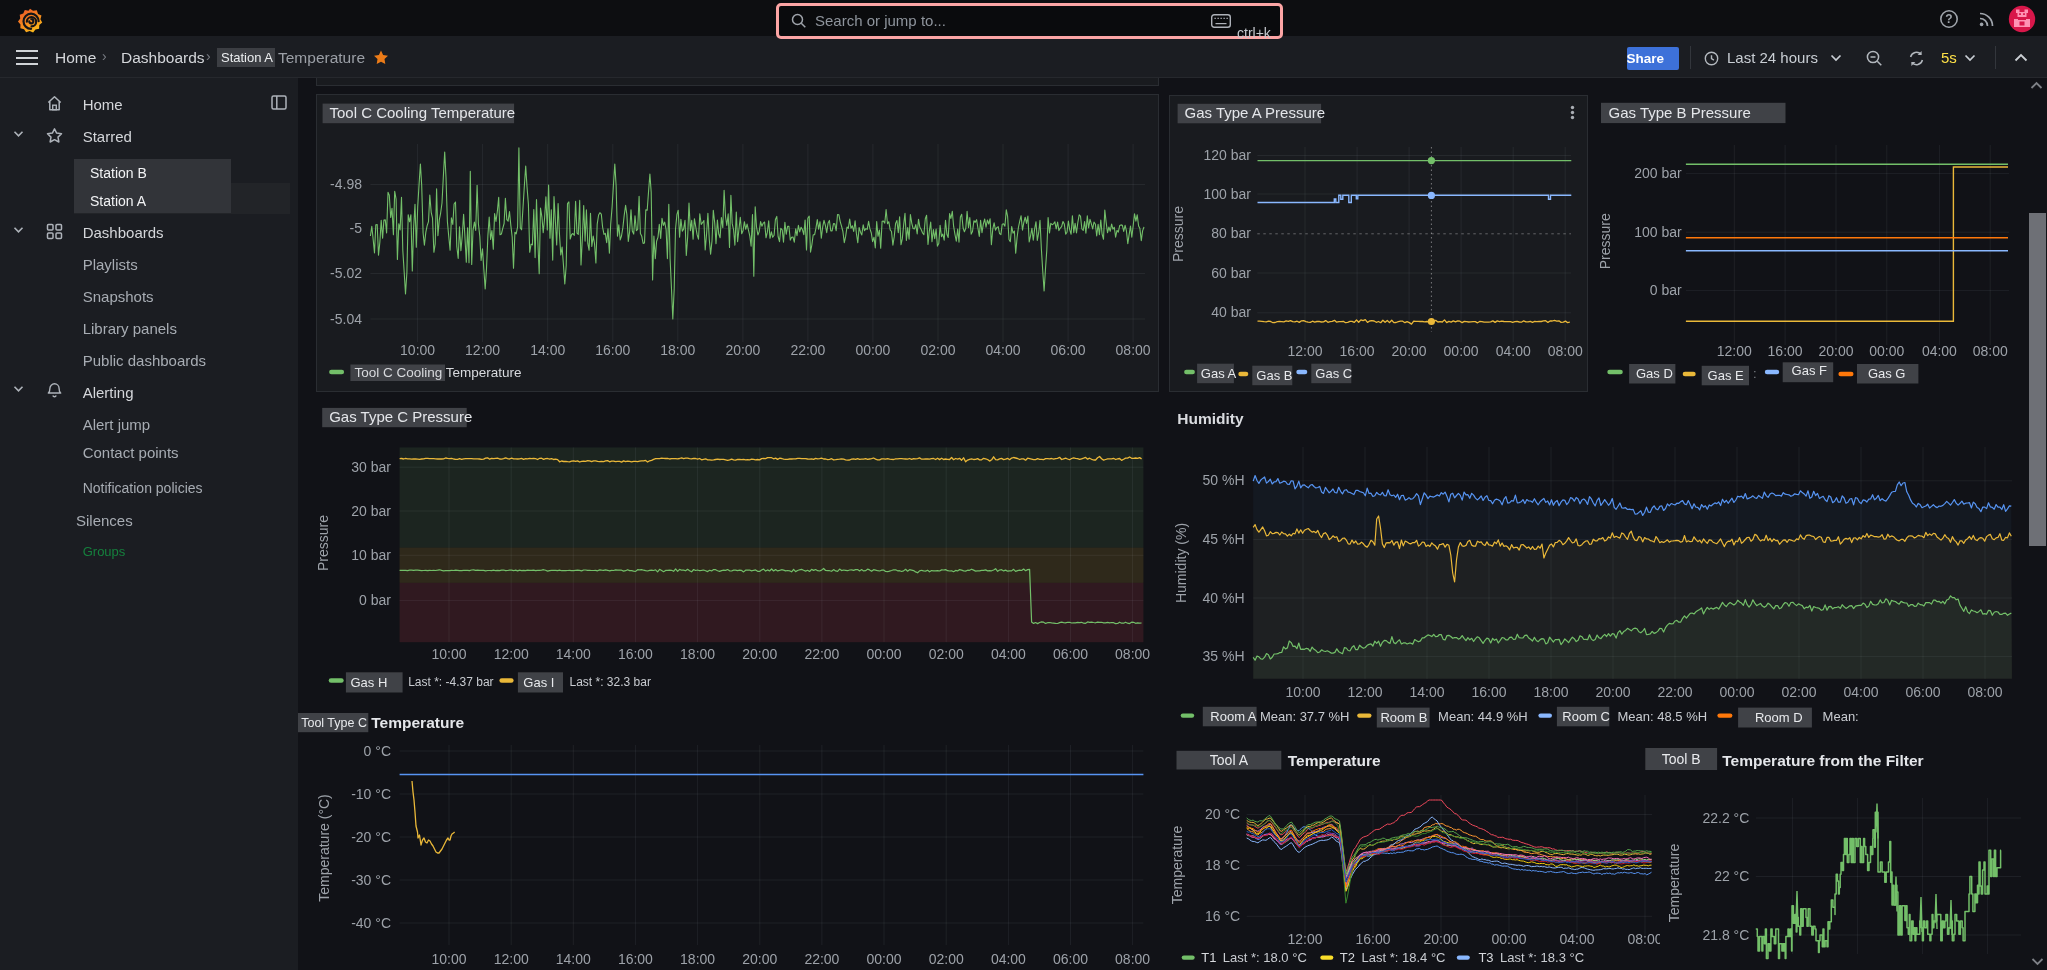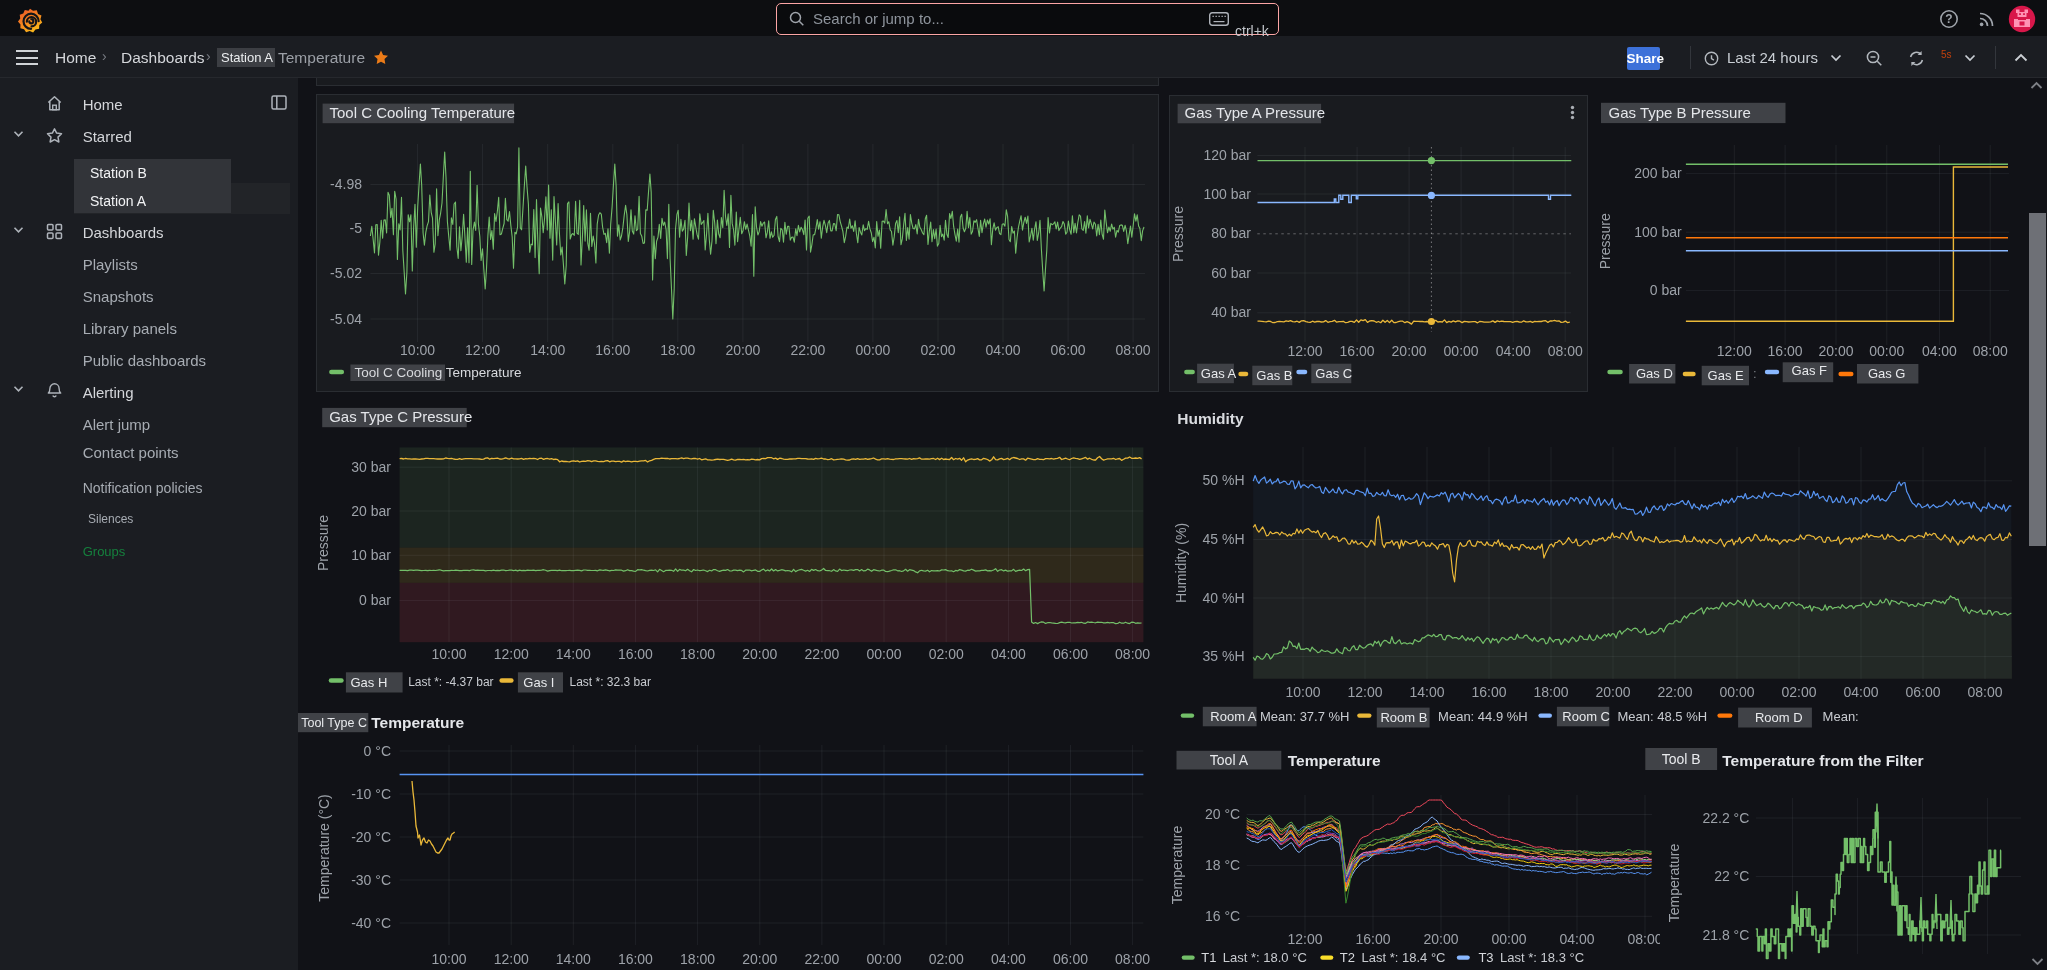--- a/index.html
+++ b/index.html
@@ -14,21 +14,21 @@
 <defs>
       <linearGradient id="glg" x1="0.2" y1="0" x2="0.8" y2="1">
 <stop offset="0" stop-color="#ef5a28"></stop>
         <stop offset="0.55" stop-color="#f58c1d"></stop>
         <stop offset="1" stop-color="#fbc51a"></stop>
       </linearGradient>
     </defs>
 <path fill="url(#glg)" d="M12 1.2 L14.8 3.1 L18.3 2.6 L19.4 5.9 L22.6 7.4 L21.6 10.8 L23.3 13.9 L20.6 16.1 L20.4 19.6 L17 20.3 L14.9 23.1 L11.7 21.7 L8.4 22.9 L6.5 20 L3.1 19.1 L3.2 15.6 L0.9 13 L3 10.2 L2.5 6.7 L5.8 5.5 L7.2 2.3 L10.6 2.9 Z"></path>
 <path fill="none" stroke="#141519" stroke-width="2" stroke-linecap="round" d="M13.2 10.8 a 1.9 1.9 0 1 1 -1.9 1.9 m -2.2 0.4 a 4.3 4.3 0 1 1 4.3 4.3 m -0.4 2.3 a 7 7 0 1 1 7 -7"></path>
 </svg>
-<div class="abs" style="left:776px;top:3px;width:501px;height:30px;background:#0a0b0d;border:1px solid #fca5a5;border-radius:5px">
+<div class="abs" style="left:776px;top:3px;width:501px;height:30px;background:#0a0b0d;border:3px solid #fca5a5;border-radius:5px">
 <svg class="abs" style="left:12px;top:7px" width="16" height="16" viewBox="0 0 16 16">
       <circle cx="6.5" cy="6.5" r="5" fill="none" stroke="#9fa4ab" stroke-width="1.5"></circle>
       <line x1="10.3" y1="10.3" x2="14.3" y2="14.3" stroke="#9fa4ab" stroke-width="1.5"></line>
     </svg>
 <span class="abs" style="left:36px;top:6px;font-size:15px;color:#8e949c">Search or jump to...</span>
 <svg class="abs" style="left:432px;top:8px" width="20" height="14" viewBox="0 0 20 14">
       <rect x="0.7" y="0.7" width="18.6" height="12.6" rx="2.5" fill="none" stroke="#aeb2b9" stroke-width="1.4"></rect>
       <g stroke="#aeb2b9" stroke-width="1.2">
         <line x1="3.5" y1="4.4" x2="4.8" y2="4.4"></line>
         <line x1="6.5" y1="4.4" x2="7.8" y2="4.4"></line>
@@ -76,21 +76,21 @@
 <span class="abs" style="left:102px;top:48px;font-size:14px;color:#787c83">›</span>
 <span class="abs" style="left:121px;top:49px;font-size:15.5px;color:#d4d6da">Dashboards</span>
 <span class="abs" style="left:206px;top:48px;font-size:14px;color:#787c83">›</span>
 <div class="abs" style="left:217px;top:47.5px;width:58px;height:19.5px;background:#3c3e43"></div>
 <span class="abs" style="left:221px;top:50px;font-size:13px;color:#eceef0">Station A</span>
 <span class="abs" style="left:278px;top:49px;font-size:15.5px;color:#9b9fa6">Temperature</span>
 <svg class="abs" style="left:373px;top:50px" width="16" height="15" viewBox="0 0 16 15">
     <path d="M8 0.6 L10.1 5 L15 5.7 L11.5 9.1 L12.3 14 L8 11.7 L3.7 14 L4.5 9.1 L1 5.7 L5.9 5 Z" fill="#eb7b18"></path>
   </svg>
 
-<div class="abs" style="left:1626.6px;top:46.5px;width:33px;height:23px;background:#3d71d9;border-radius:2px;text-align:center;line-height:23px;font-size:13.5px;font-weight:600;color:#fff">Share</div>
+<div class="abs" style="left:1626.6px;top:46.5px;width:52px;height:23px;background:#3d71d9;border-radius:2px;line-height:23px;font-size:13.5px;font-weight:600;color:#fff">Share</div>
 <div class="abs" style="left:1690px;top:46px;width:1px;height:23px;background:#33363c"></div>
 <svg class="abs" style="left:1704px;top:51px" width="15" height="15" viewBox="0 0 15 15">
     <circle cx="7.5" cy="7.5" r="6.2" fill="none" stroke="#b3b8be" stroke-width="1.4"></circle>
     <path d="M7.5 4.2 V7.7 L9.9 9.1" fill="none" stroke="#b3b8be" stroke-width="1.4"></path>
   </svg>
 <span class="abs" style="left:1727px;top:49px;font-size:15px;color:#c9ced4">Last 24 hours</span>
 <svg class="abs" style="left:1830px;top:54px" width="12" height="8" viewBox="0 0 12 8">
     <path d="M1.5 1.5 L6 6 L10.5 1.5" fill="none" stroke="#c9ced4" stroke-width="1.7"></path>
   </svg>
 <svg class="abs" style="left:1866px;top:50px" width="17" height="17" viewBox="0 0 17 17">
@@ -99,21 +99,21 @@
     <line x1="4.5" y1="7" x2="9.5" y2="7" stroke="#b3b8be" stroke-width="1.5"></line>
   </svg>
 <svg class="abs" style="left:1908px;top:50px" width="17" height="17" viewBox="0 0 17 17">
     <g fill="none" stroke="#b3b8be" stroke-width="1.5">
       <path d="M2.6 7 a6 6 0 0 1 10.4 -2.6"></path>
       <path d="M14.4 10 a6 6 0 0 1 -10.4 2.6"></path>
     </g>
     <path d="M13.6 1 L13.6 5 L9.6 5 Z" fill="#b3b8be"></path>
     <path d="M3.4 16 L3.4 12 L7.4 12 Z" fill="#b3b8be"></path>
   </svg>
-<span class="abs" style="left:1941px;top:49px;font-size:10px;color:#c2410c">5s</span>
+<span class="abs" style="left:1941px;top:49px;font-size:15px;color:#fde047">5s</span>
 <svg class="abs" style="left:1964px;top:54px" width="12" height="8" viewBox="0 0 12 8">
     <path d="M1.5 1.5 L6 6 L10.5 1.5" fill="none" stroke="#c9ced4" stroke-width="1.7"></path>
   </svg>
 <div class="abs" style="left:1994.8px;top:46px;width:1px;height:23px;background:#33363c"></div>
 <svg class="abs" style="left:2014px;top:53px" width="14" height="9" viewBox="0 0 14 9">
     <path d="M1.5 7.5 L7 2 L12.5 7.5" fill="none" stroke="#ccd0d5" stroke-width="1.8"></path>
   </svg>
 
 <svg class="abs" style="left:46px;top:95px" width="17" height="17" viewBox="0 0 17 17">
     <path d="M2.3 7.5 L8.5 1.8 L14.7 7.5 M3.8 6.5 V14.7 H13.2 V6.5" fill="none" stroke="#aeb3ba" stroke-width="1.5" stroke-linejoin="round"></path>
@@ -155,21 +155,21 @@
 <span class="abs" style="left:90px;top:193px;font-size:14px;color:#f2f3f5">Station A</span>
 <span class="abs" style="left:82.7px;top:223.5px;font-size:15px;color:#d4d6da">Dashboards</span>
 <span class="abs" style="left:82.7px;top:255.5px;font-size:15px;color:#a7acb3">Playlists</span>
 <span class="abs" style="left:82.7px;top:287.5px;font-size:15px;color:#a7acb3">Snapshots</span>
 <span class="abs" style="left:82.7px;top:319.5px;font-size:15px;color:#a7acb3">Library panels</span>
 <span class="abs" style="left:82.7px;top:351.5px;font-size:15px;color:#a7acb3">Public dashboards</span>
 <span class="abs" style="left:82.7px;top:383.5px;font-size:15px;color:#d4d6da">Alerting</span>
 <span class="abs" style="left:82.7px;top:415.5px;font-size:15px;color:#a7acb3">Alert jump</span>
 <span class="abs" style="left:82.7px;top:444px;font-size:15px;color:#a7acb3">Contact points</span>
 <span class="abs" style="left:82.7px;top:479.5px;font-size:14px;color:#a7acb3">Notification policies</span>
-<span class="abs" style="left:88px;top:511.5px;font-size:12px;color:#a7acb3">Silences</span>
+<span class="abs" style="left:76px;top:511.5px;font-size:15px;color:#a7acb3">Silences</span>
 <span class="abs" style="left:82.7px;top:543.5px;font-size:13px;color:#15803d">Groups</span>
 <div class="panel" style="left:315.6px;top:78px;width:841.6px;height:7px;border-top:none"></div>
 <div class="panel" style="left:315.6px;top:94px;width:841.6px;height:296px"></div>
 <div class="panel" style="left:1168.7px;top:95px;width:417.5px;height:295px"></div>
 <svg class="abs" style="left:315.6px;top:94px" width="843" height="296" font-family="&quot;Liberation Sans&quot;,sans-serif">
     <rect x="6.6" y="9.6" width="191.5" height="19.6" fill="#404247"></rect>
     <text x="13.5" y="24.2" font-size="15" fill="#e4e6ea">Tool C Cooling Temperature</text>
     <line x1="101.6" y1="50" x2="101.6" y2="248" stroke="rgba(210,225,245,0.07)" stroke-width="1"></line>
     <line x1="166.6" y1="50" x2="166.6" y2="248" stroke="rgba(210,225,245,0.07)" stroke-width="1"></line>
     <line x1="231.7" y1="50" x2="231.7" y2="248" stroke="rgba(210,225,245,0.07)" stroke-width="1"></line>

